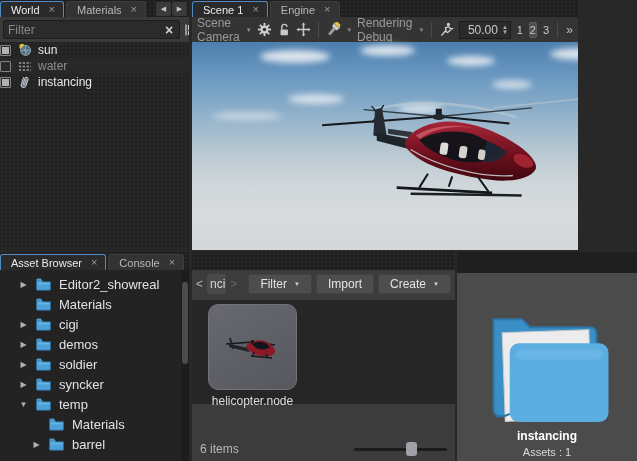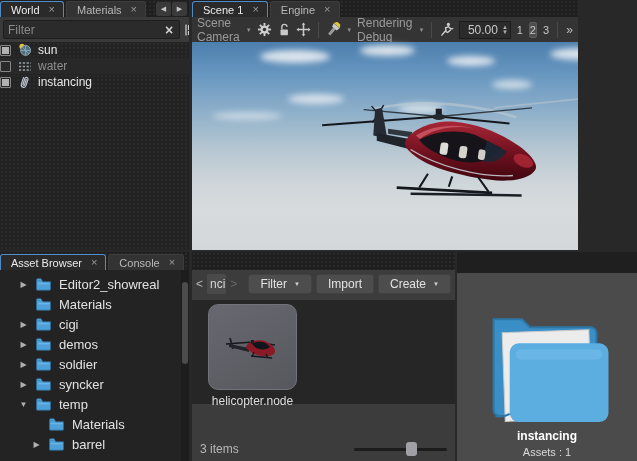--- a/index.html
+++ b/index.html
@@ -421,21 +421,21 @@
         <path d="M12,11 L15,22" stroke="#20252b" stroke-width="2"></path>
         <path d="M29,18 C33,13 43,12 49,15 C55,18 59,23 56,27 C51,31 38,29 33,25 C29,22 27,21 29,18 Z" fill="#8c1a26"></path>
         <path d="M34,17 C38,14 45,14 49,17 L52,20 C49,23 42,23 38,21 Z" fill="#11161c"></path>
         <path d="M33,29 L54,31 M36,25 l-2,5 M48,27 l2,4" stroke="#15181d" stroke-width="1.4" fill="none"></path>
         <rect x="33" y="13" width="3" height="4" fill="#1a1f26"></rect>
       </svg>
     </div>
     <div class="asset-label">helicopter.node</div>
   </div>
   <div class="status-row">
-    <span class="items-count">3 items</span>
+    <span class="items-count">6 items</span>
     <div class="zoom-slider">
       <div class="track"></div>
       <div class="handle"></div>
     </div>
   </div>
 </div>
 
 <div id="preview-panel" class="panel dots">
   <div class="preview-body">
     <svg class="bigfolder" viewBox="0 0 130 125">

